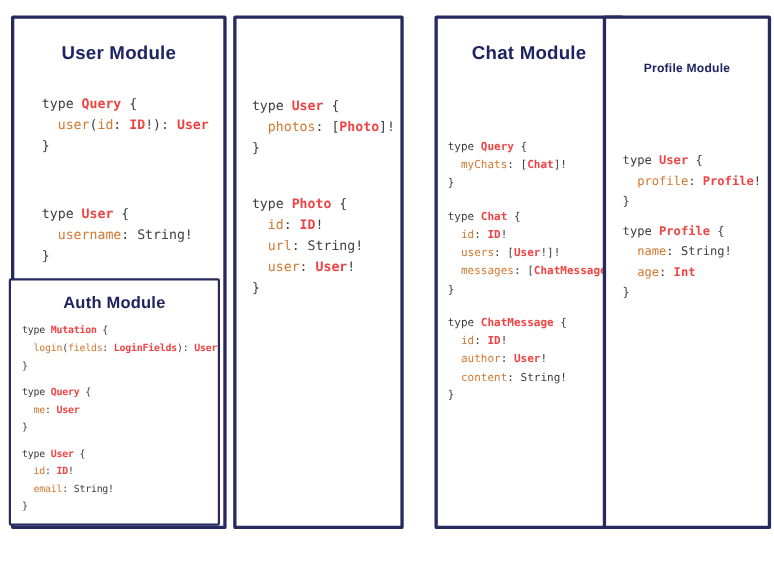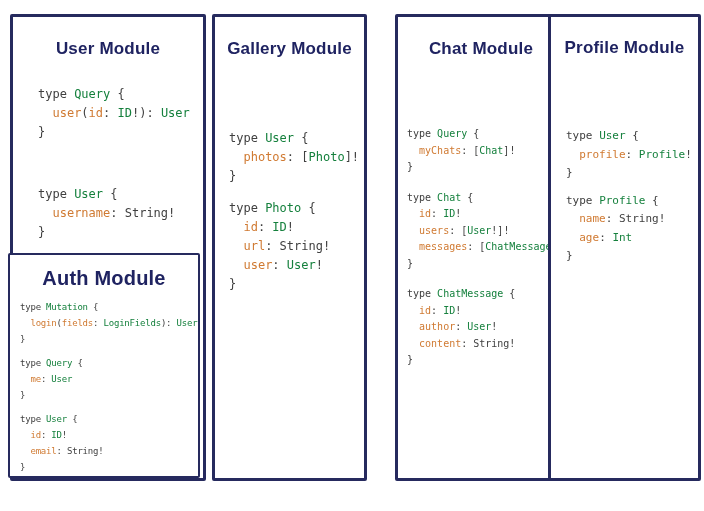--- a/index.html
+++ b/index.html
@@ -8,68 +8,67 @@
   .canvas { position:absolute; left:0; top:0; width:704px; height:511px; background:#fff; }
 
   .panel { position:absolute; background:#fff; border:3px solid #262a5e; border-radius:2px; }
   #panel-user    { left:10px;  top:14px; width:196px; height:467px; }
   #panel-gallery { left:212px; top:14px; width:155px; height:467px; }
   #panel-chat    { left:371px; top:14px; width:172px; height:467px;margin-left:24px; }
   #panel-profile { left:548px; top:14px; width:153px; height:467px; }
 
   .panel-title { text-align:center; font-weight:800; color:#1f2361;
                  font-size:17px; letter-spacing:0.2px; margin-top:22px; }
-  #panel-profile .panel-title { font-size:17px; margin-top:21px; }
+  #panel-profile .panel-title { font-size:11px; margin-top:39px; }
 
   .code { font-family:"DejaVu Sans Mono", monospace; white-space:pre; color:#3f3f3f; }
   .code pre { font-family:inherit; }
   .snippet { white-space:pre; }
 
   #panel-user .code    { margin-top:26px; padding-left:25px; font-size:12px;  line-height:19px; }
   #panel-user .code .snippet + .snippet { margin-top:43px; }
 
   #panel-gallery .code { margin-top:70px; padding-left:14px; font-size:12px;  line-height:19px; }
-  #panel-gallery .code .snippet + .snippet { margin-top:13px; }
+  #panel-gallery .code .snippet + .snippet { margin-top:32px; }
 
   #panel-chat .code    { margin-top:67px; padding-left:9px;  font-size:10px;  line-height:16.5px; }
   #panel-chat .code .snippet + .snippet { margin-top:14px; }
 
   #panel-profile .code { margin-top:69px; padding-left:15px; font-size:11px;  line-height:18.5px; }
   #panel-profile .code .snippet + .snippet { margin-top:9px; }
 
   
   #panel-auth { position:absolute; left:-5px; top:236px; width:192px; height:225px;
                 border:2px solid #262a5e; background:#fff; }
-  #panel-auth .panel-title { font-size:20px; margin-top:12px; }
+  #panel-auth .panel-title { font-size:15px; margin-top:12px; }
   #panel-auth .code { margin-top:9px; padding-left:10px; font-size:9px;
                       line-height:16px; letter-spacing:-0.2px; }
   #panel-auth .code .snippet + .snippet { margin-top:8px; }
 
   
   .tk-k { color:#404040; }  
-  .tk-t { color:#15803d; }  
+  .tk-t { color:#ef4444;font-weight:bold; }  
   .tk-f { color:#d07a32; }  
   .tk-p { color:#3f3f3f; }  
 </style>
 </head>
 <body>
 
 <div class="canvas">
 
   <section class="panel" id="panel-user">
     <h2 class="panel-title">User Module</h2>
     <div class="code"><pre class="snippet"><div class="code-line"><span class="tk-k">type </span><span class="tk-t">Query </span><span class="tk-p">{</span></div><div class="code-line"><span class="tk-p">  </span><span class="tk-f">user</span><span class="tk-p">(</span><span class="tk-f">id</span><span class="tk-p">: </span><span class="tk-t">ID</span><span class="tk-k">!</span><span class="tk-p">): </span><span class="tk-t">User</span></div><div class="code-line"><span class="tk-p">}</span></div></pre><pre class="snippet"><div class="code-line"><span class="tk-k">type </span><span class="tk-t">User </span><span class="tk-p">{</span></div><div class="code-line"><span class="tk-p">  </span><span class="tk-f">username</span><span class="tk-p">: </span><span class="tk-k">String!</span></div><div class="code-line"><span class="tk-p">}</span></div></pre></div>
     <section class="panel" id="panel-auth">
       <h2 class="panel-title">Auth Module</h2>
       <div class="code"><pre class="snippet"><div class="code-line"><span class="tk-k">type </span><span class="tk-t">Mutation </span><span class="tk-p">{</span></div><div class="code-line"><span class="tk-p">  </span><span class="tk-f">login</span><span class="tk-p">(</span><span class="tk-f">fields</span><span class="tk-p">: </span><span class="tk-t">LoginFields</span><span class="tk-p">): </span><span class="tk-t">User</span></div><div class="code-line"><span class="tk-p">}</span></div></pre><pre class="snippet"><div class="code-line"><span class="tk-k">type </span><span class="tk-t">Query </span><span class="tk-p">{</span></div><div class="code-line"><span class="tk-p">  </span><span class="tk-f">me</span><span class="tk-p">: </span><span class="tk-t">User</span></div><div class="code-line"><span class="tk-p">}</span></div></pre><pre class="snippet"><div class="code-line"><span class="tk-k">type </span><span class="tk-t">User </span><span class="tk-p">{</span></div><div class="code-line"><span class="tk-p">  </span><span class="tk-f">id</span><span class="tk-p">: </span><span class="tk-t">ID</span><span class="tk-k">!</span></div><div class="code-line"><span class="tk-p">  </span><span class="tk-f">email</span><span class="tk-p">: </span><span class="tk-k">String!</span></div><div class="code-line"><span class="tk-p">}</span></div></pre></div>
     </section>
   </section>
 
   <section class="panel" id="panel-gallery">
-    <h2 class="panel-title">Gallery Module</h2>
     <div class="code"><pre class="snippet"><div class="code-line"><span class="tk-k">type </span><span class="tk-t">User </span><span class="tk-p">{</span></div><div class="code-line"><span class="tk-p">  </span><span class="tk-f">photos</span><span class="tk-p">: [</span><span class="tk-t">Photo</span><span class="tk-p">]</span><span class="tk-k">!</span></div><div class="code-line"><span class="tk-p">}</span></div></pre><pre class="snippet"><div class="code-line"><span class="tk-k">type </span><span class="tk-t">Photo </span><span class="tk-p">{</span></div><div class="code-line"><span class="tk-p">  </span><span class="tk-f">id</span><span class="tk-p">: </span><span class="tk-t">ID</span><span class="tk-k">!</span></div><div class="code-line"><span class="tk-p">  </span><span class="tk-f">url</span><span class="tk-p">: </span><span class="tk-k">String!</span></div><div class="code-line"><span class="tk-p">  </span><span class="tk-f">user</span><span class="tk-p">: </span><span class="tk-t">User</span><span class="tk-k">!</span></div><div class="code-line"><span class="tk-p">}</span></div></pre></div>
   </section>
 
   <section class="panel" id="panel-chat">
     <h2 class="panel-title">Chat Module</h2>
     <div class="code"><pre class="snippet"><div class="code-line"><span class="tk-k">type </span><span class="tk-t">Query </span><span class="tk-p">{</span></div><div class="code-line"><span class="tk-p">  </span><span class="tk-f">myChats</span><span class="tk-p">: [</span><span class="tk-t">Chat</span><span class="tk-p">]</span><span class="tk-k">!</span></div><div class="code-line"><span class="tk-p">}</span></div></pre><pre class="snippet"><div class="code-line"><span class="tk-k">type </span><span class="tk-t">Chat </span><span class="tk-p">{</span></div><div class="code-line"><span class="tk-p">  </span><span class="tk-f">id</span><span class="tk-p">: </span><span class="tk-t">ID</span><span class="tk-k">!</span></div><div class="code-line"><span class="tk-p">  </span><span class="tk-f">users</span><span class="tk-p">: [</span><span class="tk-t">User</span><span class="tk-k">!</span><span class="tk-p">]</span><span class="tk-k">!</span></div><div class="code-line"><span class="tk-p">  </span><span class="tk-f">messages</span><span class="tk-p">: [</span><span class="tk-t">ChatMessage</span><span class="tk-p">]</span><span class="tk-k">!</span></div><div class="code-line"><span class="tk-p">}</span></div></pre><pre class="snippet"><div class="code-line"><span class="tk-k">type </span><span class="tk-t">ChatMessage </span><span class="tk-p">{</span></div><div class="code-line"><span class="tk-p">  </span><span class="tk-f">id</span><span class="tk-p">: </span><span class="tk-t">ID</span><span class="tk-k">!</span></div><div class="code-line"><span class="tk-p">  </span><span class="tk-f">author</span><span class="tk-p">: </span><span class="tk-t">User</span><span class="tk-k">!</span></div><div class="code-line"><span class="tk-p">  </span><span class="tk-f">content</span><span class="tk-p">: </span><span class="tk-k">String!</span></div><div class="code-line"><span class="tk-p">}</span></div></pre></div>
   </section>
 
   <section class="panel" id="panel-profile">
     <h2 class="panel-title">Profile Module</h2>

